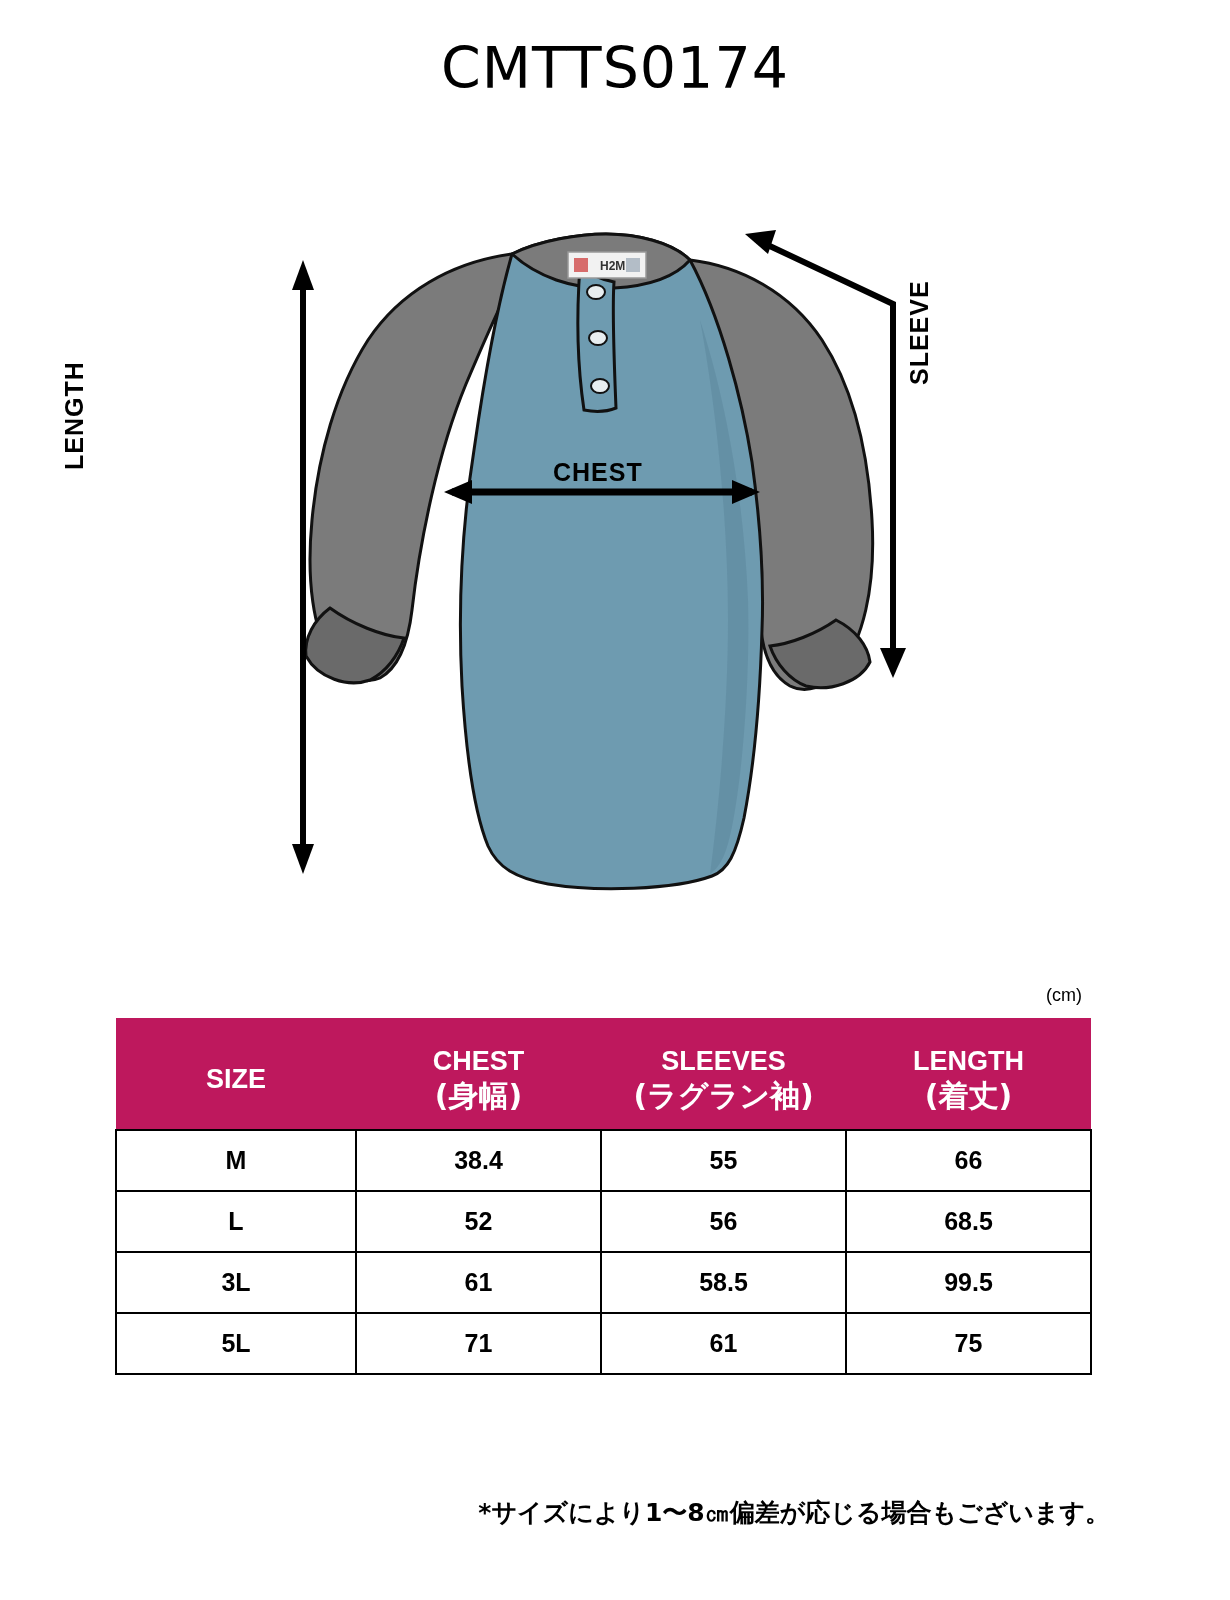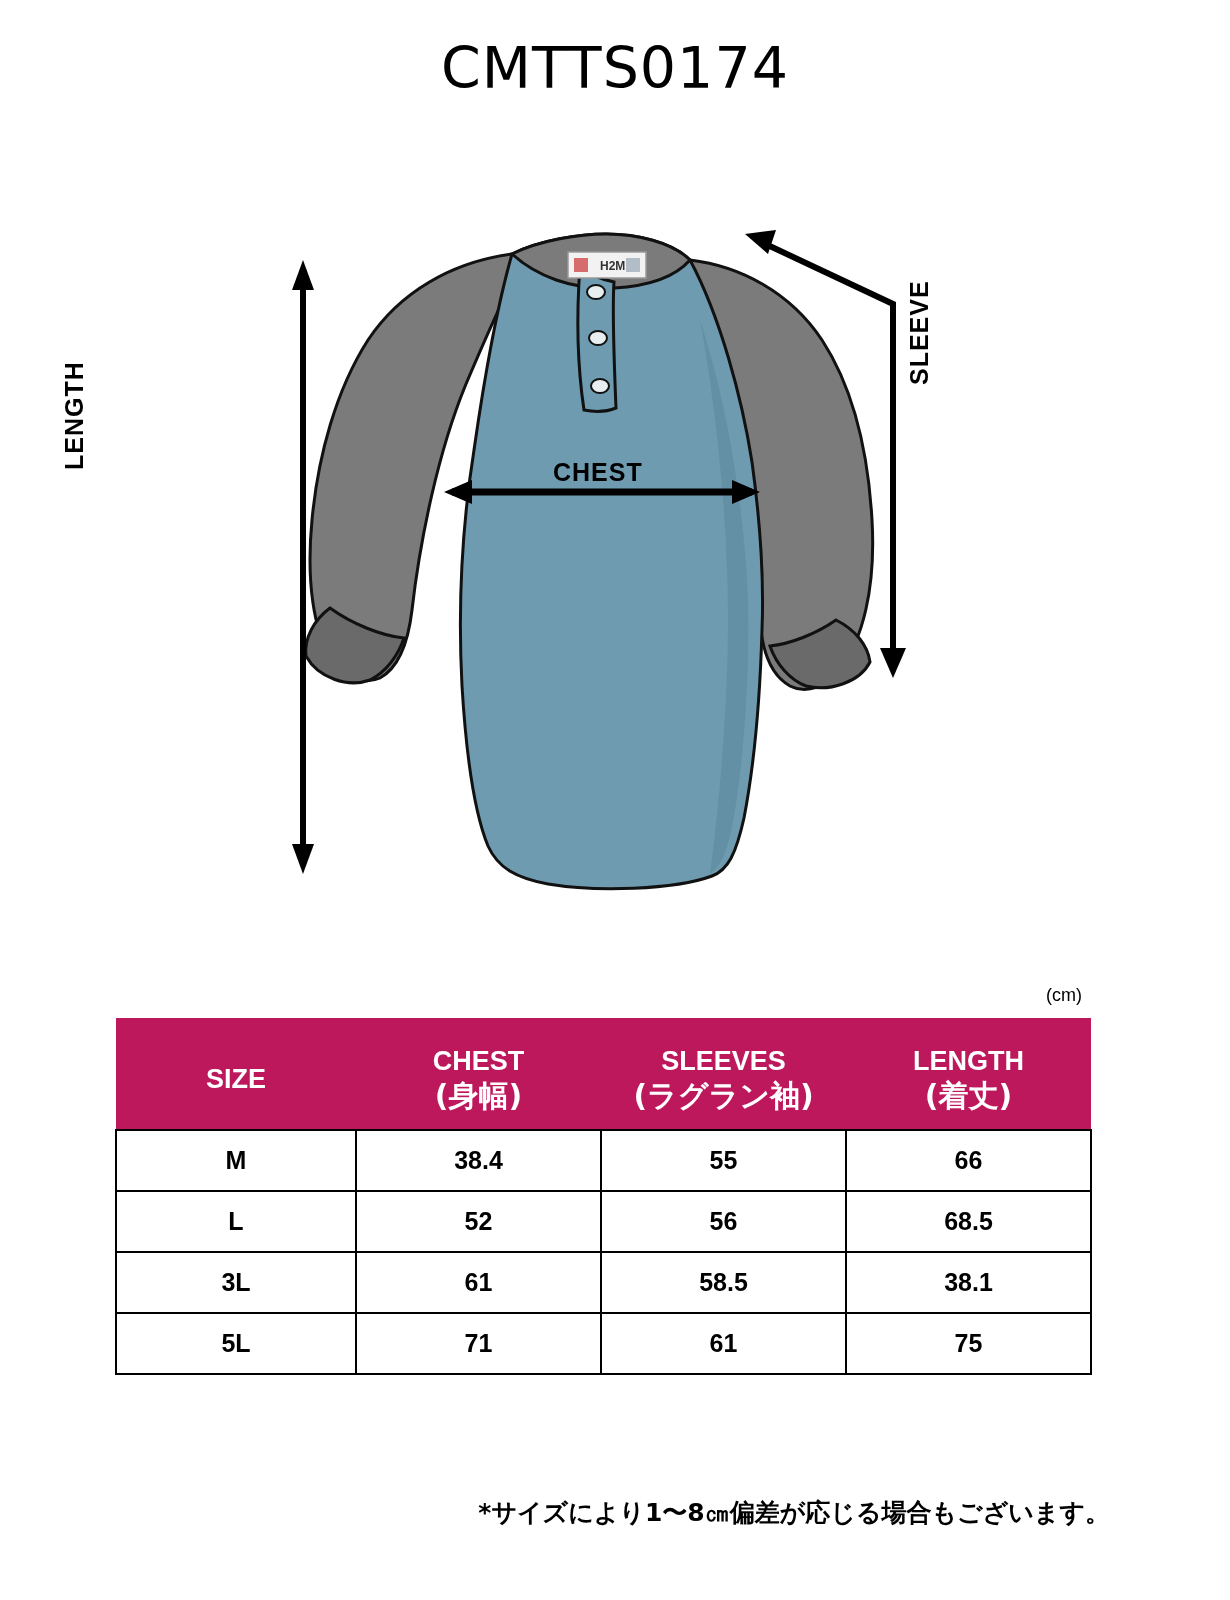--- a/index.html
+++ b/index.html
@@ -238,21 +238,21 @@
     <tr>
       <td>L</td>
       <td>52</td>
       <td>56</td>
       <td>68.5</td>
     </tr>
     <tr>
       <td>3L</td>
       <td>61</td>
       <td>58.5</td>
-      <td>38.1</td>
+      <td>99.5</td>
     </tr>
     <tr>
       <td>5L</td>
       <td>71</td>
       <td>61</td>
       <td>75</td>
     </tr>
   </tbody>
 </table>
 

